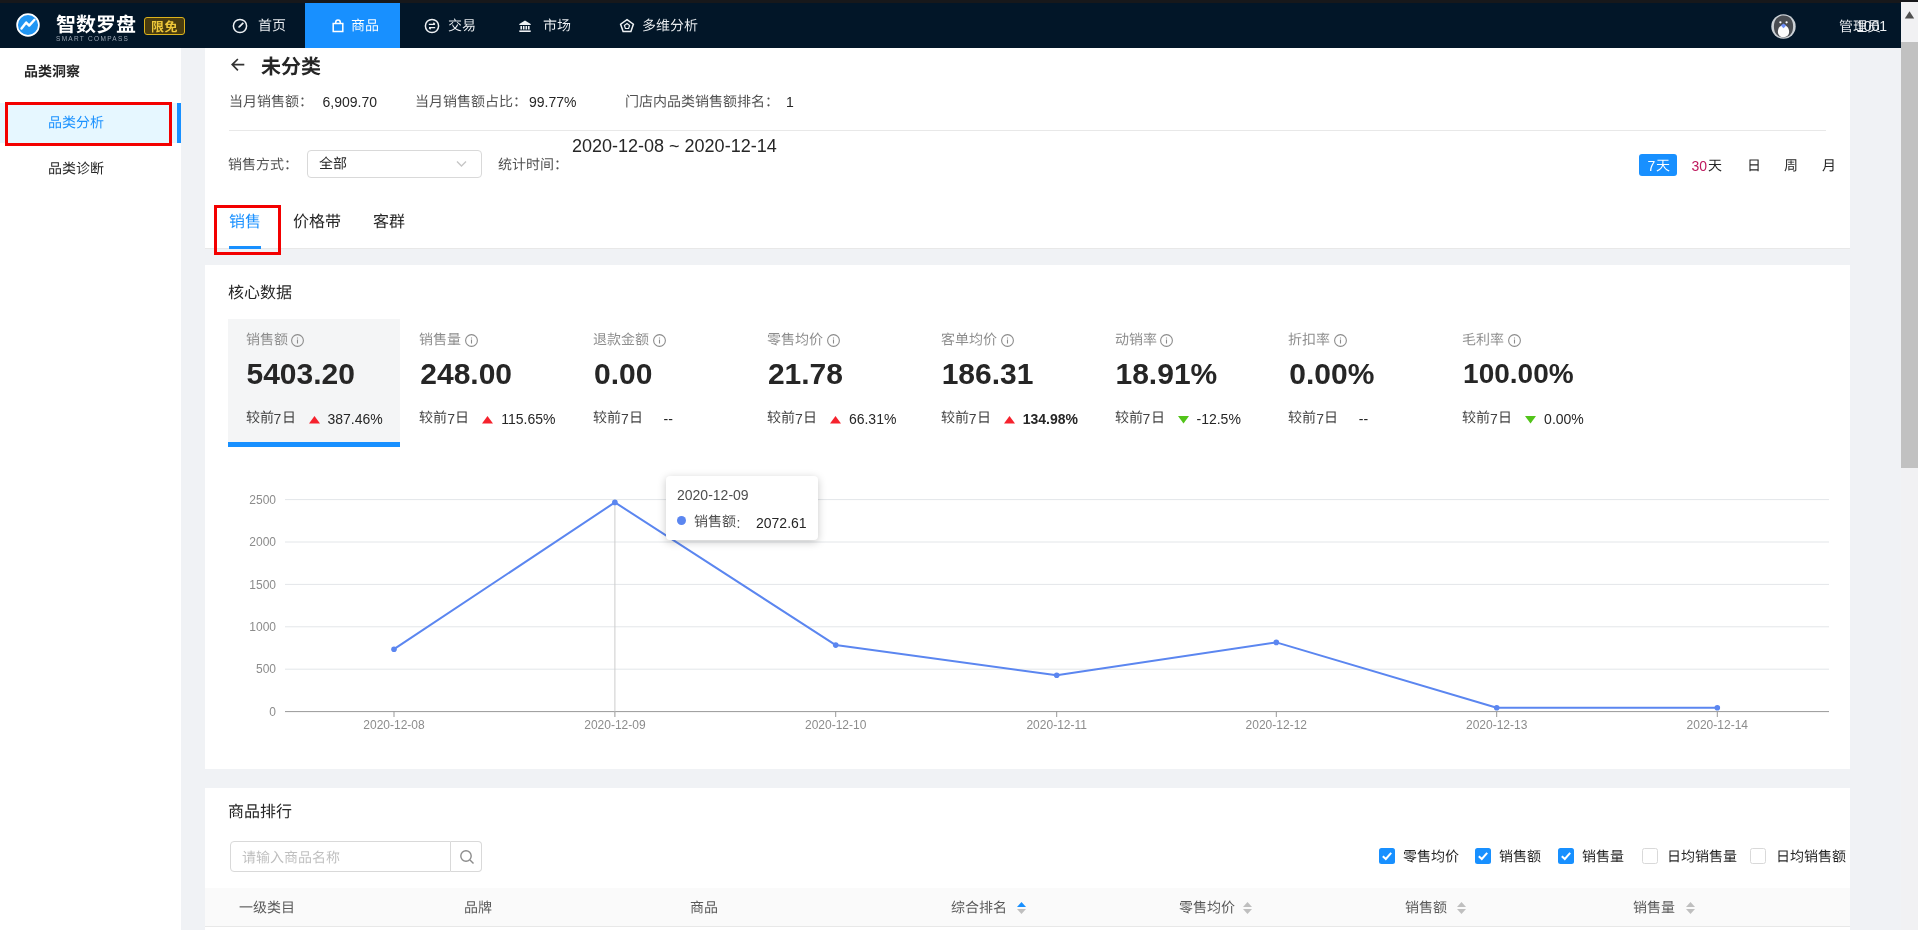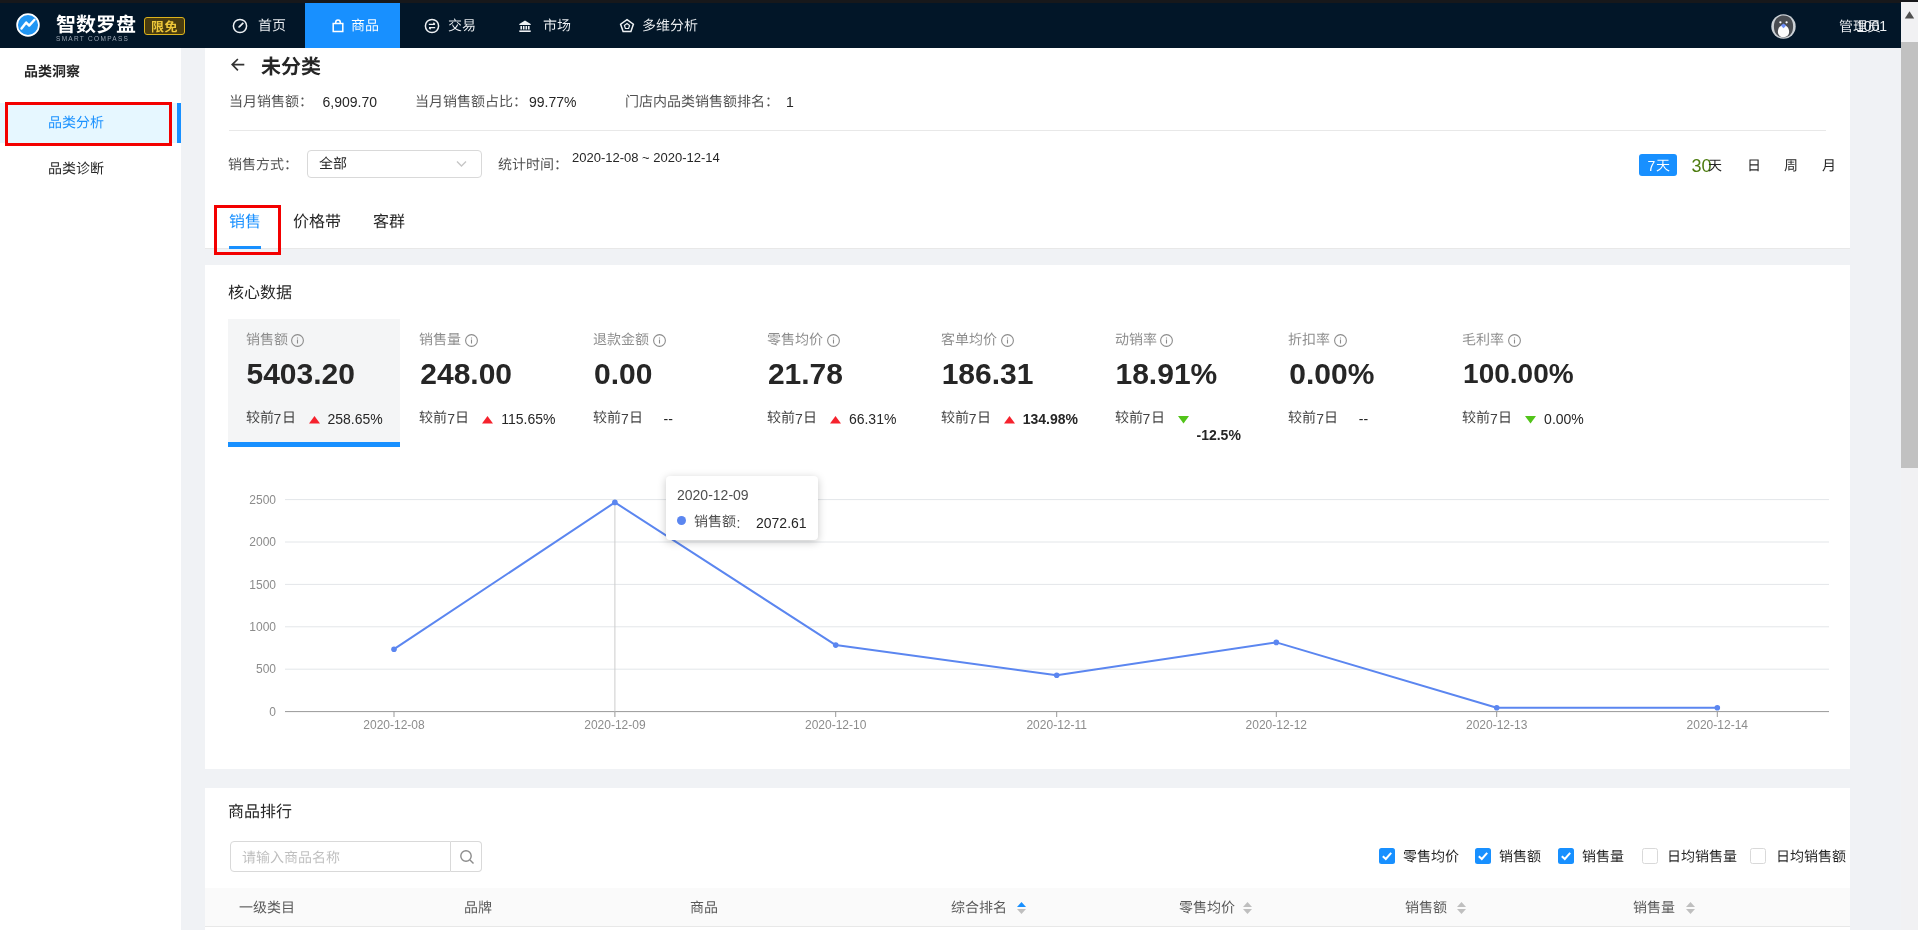--- a/index.html
+++ b/index.html
@@ -274,27 +274,27 @@
 <svg style="position:absolute;left:456px;top:160px" width="11" height="8" viewBox="0 0 11 8" fill="none" stroke="#c6c6c6" stroke-width="1.4">
     <path d="M1 1.5 L5.5 6 L10 1.5"></path>
   </svg>
 <svg style="position:absolute;left:498px;top:157.3px;overflow:visible;" width="72.0" height="16" fill="#515151">
     <use href="#g72" transform="translate(0.0,12.32) scale(0.014000,-0.014000)"></use>
     <use href="#g73" transform="translate(14.0,12.32) scale(0.014000,-0.014000)"></use>
     <use href="#g15" transform="translate(28.0,12.32) scale(0.014000,-0.014000)"></use>
     <use href="#g31" transform="translate(42.0,12.32) scale(0.014000,-0.014000)"></use>
     <use href="#g47" transform="translate(56.0,12.32) scale(0.014000,-0.014000)"></use>
   </svg>
-<div style="position:absolute;left:572px;top:151px;font-size:13px;line-height:13px;color:#262626;font-weight:400;">2020-12-08 ~ 2020-12-14</div>
+<div style="position:absolute;left:572px;top:140px;font-size:18px;line-height:13px;color:#262626;font-weight:400;">2020-12-08 ~ 2020-12-14</div>
 <div style="position:absolute;left:1639px;top:154px;width:38px;height:22px;background:#1890ff;border-radius:3px"></div>
 <div style="position:absolute;left:1647.5px;top:158.8px;font-size:14px;line-height:14px;color:#fff;font-weight:400;">7</div>
 <svg style="position:absolute;left:1655.5px;top:158px;overflow:visible;" width="16.0" height="16" fill="#ffffff">
     <use href="#g74" transform="translate(0.0,12.32) scale(0.014000,-0.014000)"></use>
   </svg>
-<div style="position:absolute;left:1691.5px;top:158.8px;font-size:18px;line-height:14px;color:#4d7c0f;font-weight:400;">30</div>
+<div style="position:absolute;left:1691.5px;top:158.8px;font-size:14px;line-height:14px;color:#be185d;font-weight:400;">30</div>
 <svg style="position:absolute;left:1707.5px;top:158px;overflow:visible;" width="16.0" height="16" fill="#262626">
     <use href="#g74" transform="translate(0.0,12.32) scale(0.014000,-0.014000)"></use>
   </svg>
 <svg style="position:absolute;left:1747px;top:158px;overflow:visible;" width="16.0" height="16" fill="#262626">
     <use href="#g38" transform="translate(0.0,12.32) scale(0.014000,-0.014000)"></use>
   </svg>
 <svg style="position:absolute;left:1784px;top:158px;overflow:visible;" width="16.0" height="16" fill="#262626">
     <use href="#g64" transform="translate(0.0,12.32) scale(0.014000,-0.014000)"></use>
   </svg>
 <svg style="position:absolute;left:1822px;top:158px;overflow:visible;" width="16.0" height="16" fill="#262626">
@@ -337,21 +337,21 @@
     <use href="#g19" transform="translate(0.0,12.32) scale(0.014000,-0.014000)"></use>
     <use href="#g28" transform="translate(14.0,12.32) scale(0.014000,-0.014000)"></use>
   </svg>
 <div style="position:absolute;left:273.5px;top:411.7px;font-size:14px;line-height:14px;color:#404040;font-weight:400;">7</div>
 <svg style="position:absolute;left:281.5px;top:410.3px;overflow:visible;" width="16.0" height="16" fill="#404040">
     <use href="#g38" transform="translate(0.0,12.32) scale(0.014000,-0.014000)"></use>
   </svg>
 <svg style="position:absolute;left:308.5px;top:416.2px" width="11" height="7.4">
     <polygon points="5.5,0 11,7.4 0,7.4" fill="#f5222d"></polygon>
   </svg>
-<div style="position:absolute;left:327.5px;top:411.7px;font-size:14px;line-height:14px;color:#262626;font-weight:400;">258.65%</div>
+<div style="position:absolute;left:327.5px;top:411.7px;font-size:14px;line-height:14px;color:#262626;font-weight:400;">387.46%</div>
 <svg style="position:absolute;left:419.3px;top:332px;overflow:visible;" width="44.0" height="16" fill="#8c8c8c">
     <use href="#g76" transform="translate(0.0,12.32) scale(0.014000,-0.014000)"></use>
     <use href="#g22" transform="translate(14.0,12.32) scale(0.014000,-0.014000)"></use>
     <use href="#g18" transform="translate(28.0,12.32) scale(0.014000,-0.014000)"></use>
   </svg>
 <svg style="position:absolute;left:465.1px;top:333.8px" width="13" height="13" viewBox="0 0 13 13" fill="none">
     <circle cx="6.5" cy="6.5" r="5.9" stroke="#8c8c8c" stroke-width="1.1"></circle>
     <path d="M6.5 5.6 V9.6 M6.5 3.4 V4.6" stroke="#8c8c8c" stroke-width="1.1"></path>
   </svg>
 <div style="position:absolute;left:420.3px;top:359.0px;font-size:30px;line-height:30px;color:#262626;font-weight:600;font-weight:600">248.00</div>
@@ -447,21 +447,21 @@
     <use href="#g19" transform="translate(0.0,12.32) scale(0.014000,-0.014000)"></use>
     <use href="#g28" transform="translate(14.0,12.32) scale(0.014000,-0.014000)"></use>
   </svg>
 <div style="position:absolute;left:1142.5px;top:411.7px;font-size:14px;line-height:14px;color:#404040;font-weight:400;">7</div>
 <svg style="position:absolute;left:1150.5px;top:410.3px;overflow:visible;" width="16.0" height="16" fill="#404040">
     <use href="#g38" transform="translate(0.0,12.32) scale(0.014000,-0.014000)"></use>
   </svg>
 <svg style="position:absolute;left:1177.5px;top:416.2px" width="11" height="7.4">
     <polygon points="5.5,7.4 0,0 11,0" fill="#52c41a"></polygon>
   </svg>
-<div style="position:absolute;left:1196.5px;top:411.7px;font-size:14px;line-height:14px;color:#262626;font-weight:700;margin-top:16px;">-12.5%</div>
+<div style="position:absolute;left:1196.5px;top:411.7px;font-size:14px;line-height:14px;color:#262626;font-weight:400;">-12.5%</div>
 <svg style="position:absolute;left:1288.3000000000002px;top:332px;overflow:visible;" width="44.0" height="16" fill="#8c8c8c">
     <use href="#g12" transform="translate(0.0,12.32) scale(0.014000,-0.014000)"></use>
     <use href="#g0" transform="translate(14.0,12.32) scale(0.014000,-0.014000)"></use>
     <use href="#g40" transform="translate(28.0,12.32) scale(0.014000,-0.014000)"></use>
   </svg>
 <svg style="position:absolute;left:1334.1000000000001px;top:333.8px" width="13" height="13" viewBox="0 0 13 13" fill="none">
     <circle cx="6.5" cy="6.5" r="5.9" stroke="#8c8c8c" stroke-width="1.1"></circle>
     <path d="M6.5 5.6 V9.6 M6.5 3.4 V4.6" stroke="#8c8c8c" stroke-width="1.1"></path>
   </svg>
 <div style="position:absolute;left:1289.3000000000002px;top:359.0px;font-size:30px;line-height:30px;color:#262626;font-weight:600;font-weight:600">0.00%</div>

